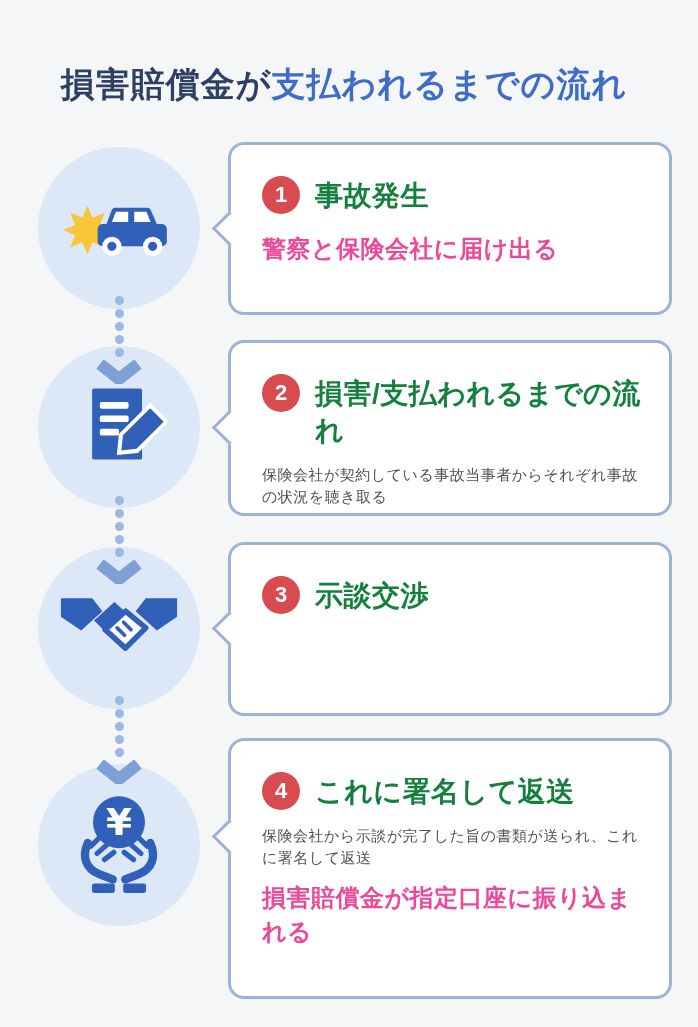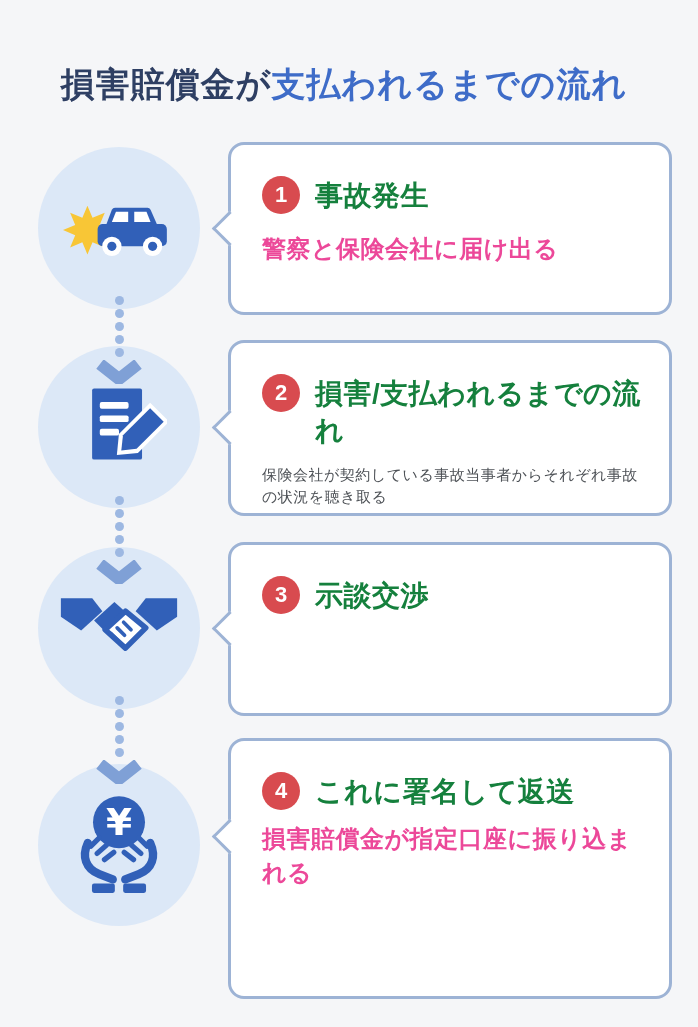--- a/index.html
+++ b/index.html
@@ -211,16 +211,17 @@
     </span>
   </div>
 
   <div class="card k4">
     <div class="tail"></div>
     <div class="step-head">
       <div class="badge">4</div>
       <div class="step-title"><span>これに署名して返送</span><br>
         </div>
     </div>
+    <div class="step-body">保険会社から示談が完了した旨の書類が送られ、これに署名して返送</div>
     <div class="step-note">損害賠償金が指定口座に振り込まれる</div>
   </div>
 
 </div>
 
 </body></html>

